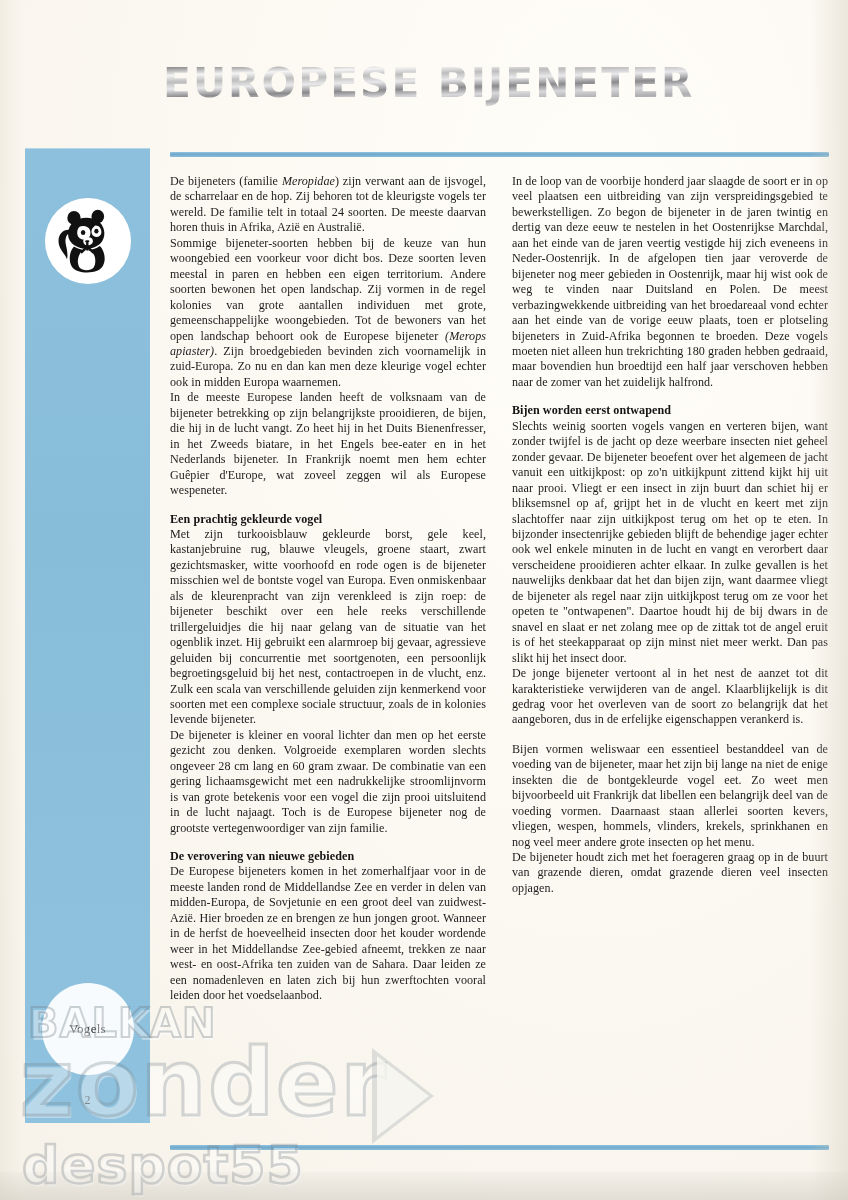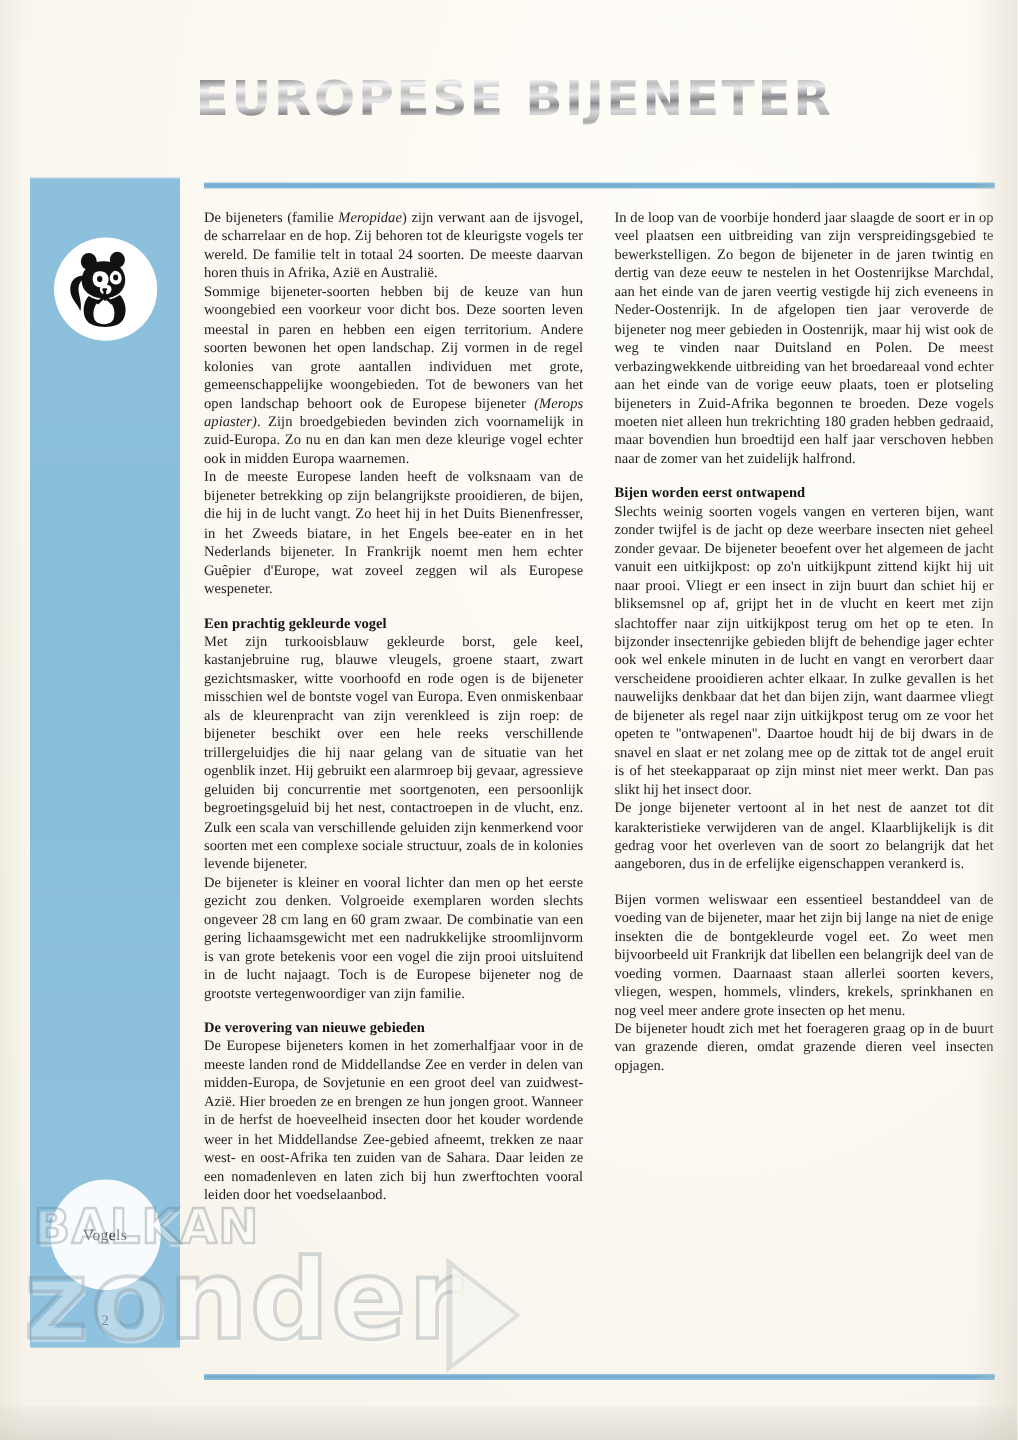--- a/index.html
+++ b/index.html
@@ -322,18 +322,19 @@
         <p class="indent-none">De jonge bijeneter vertoont al in het nest de aanzet tot dit karakteristieke verwijderen van de angel. Klaarblijkelijk is dit gedrag voor het overleven van de soort zo belangrijk dat het aangeboren, dus in de erfelijke eigenschappen verankerd is.</p>
         <div class="spacer"></div>
         <p class="indent-none">Bijen vormen weliswaar een essentieel bestanddeel van de voeding van de bijeneter, maar het zijn bij lange na niet de enige insekten die de bontgekleurde vogel eet. Zo weet men bijvoorbeeld uit Frankrijk dat libellen een belangrijk deel van de voeding vormen. Daarnaast staan allerlei soorten kevers, vliegen, wespen, hommels, vlinders, krekels, sprinkhanen en nog veel meer andere grote insecten op het menu.</p>
         <p class="indent-none">De bijeneter houdt zich met het foerageren graag op in de buurt van grazende dieren, omdat grazende dieren veel insecten opjagen.</p>
       </div>
   </main>
 
   <div id="watermark-layer">
     <div class="wm-outline" id="wm-balkan">BALKAN</div>
     <div class="wm-outline" id="wm-auction">zonder</div>
+    <div class="wm-outline" id="wm-despot">despot55</div>
     <div id="wm-triangle"></div>
     <div id="wm-triangle-inner"></div>
     <div id="wm-bottomfade"></div>
   </div>
 
 </div>
 
 </body></html>

